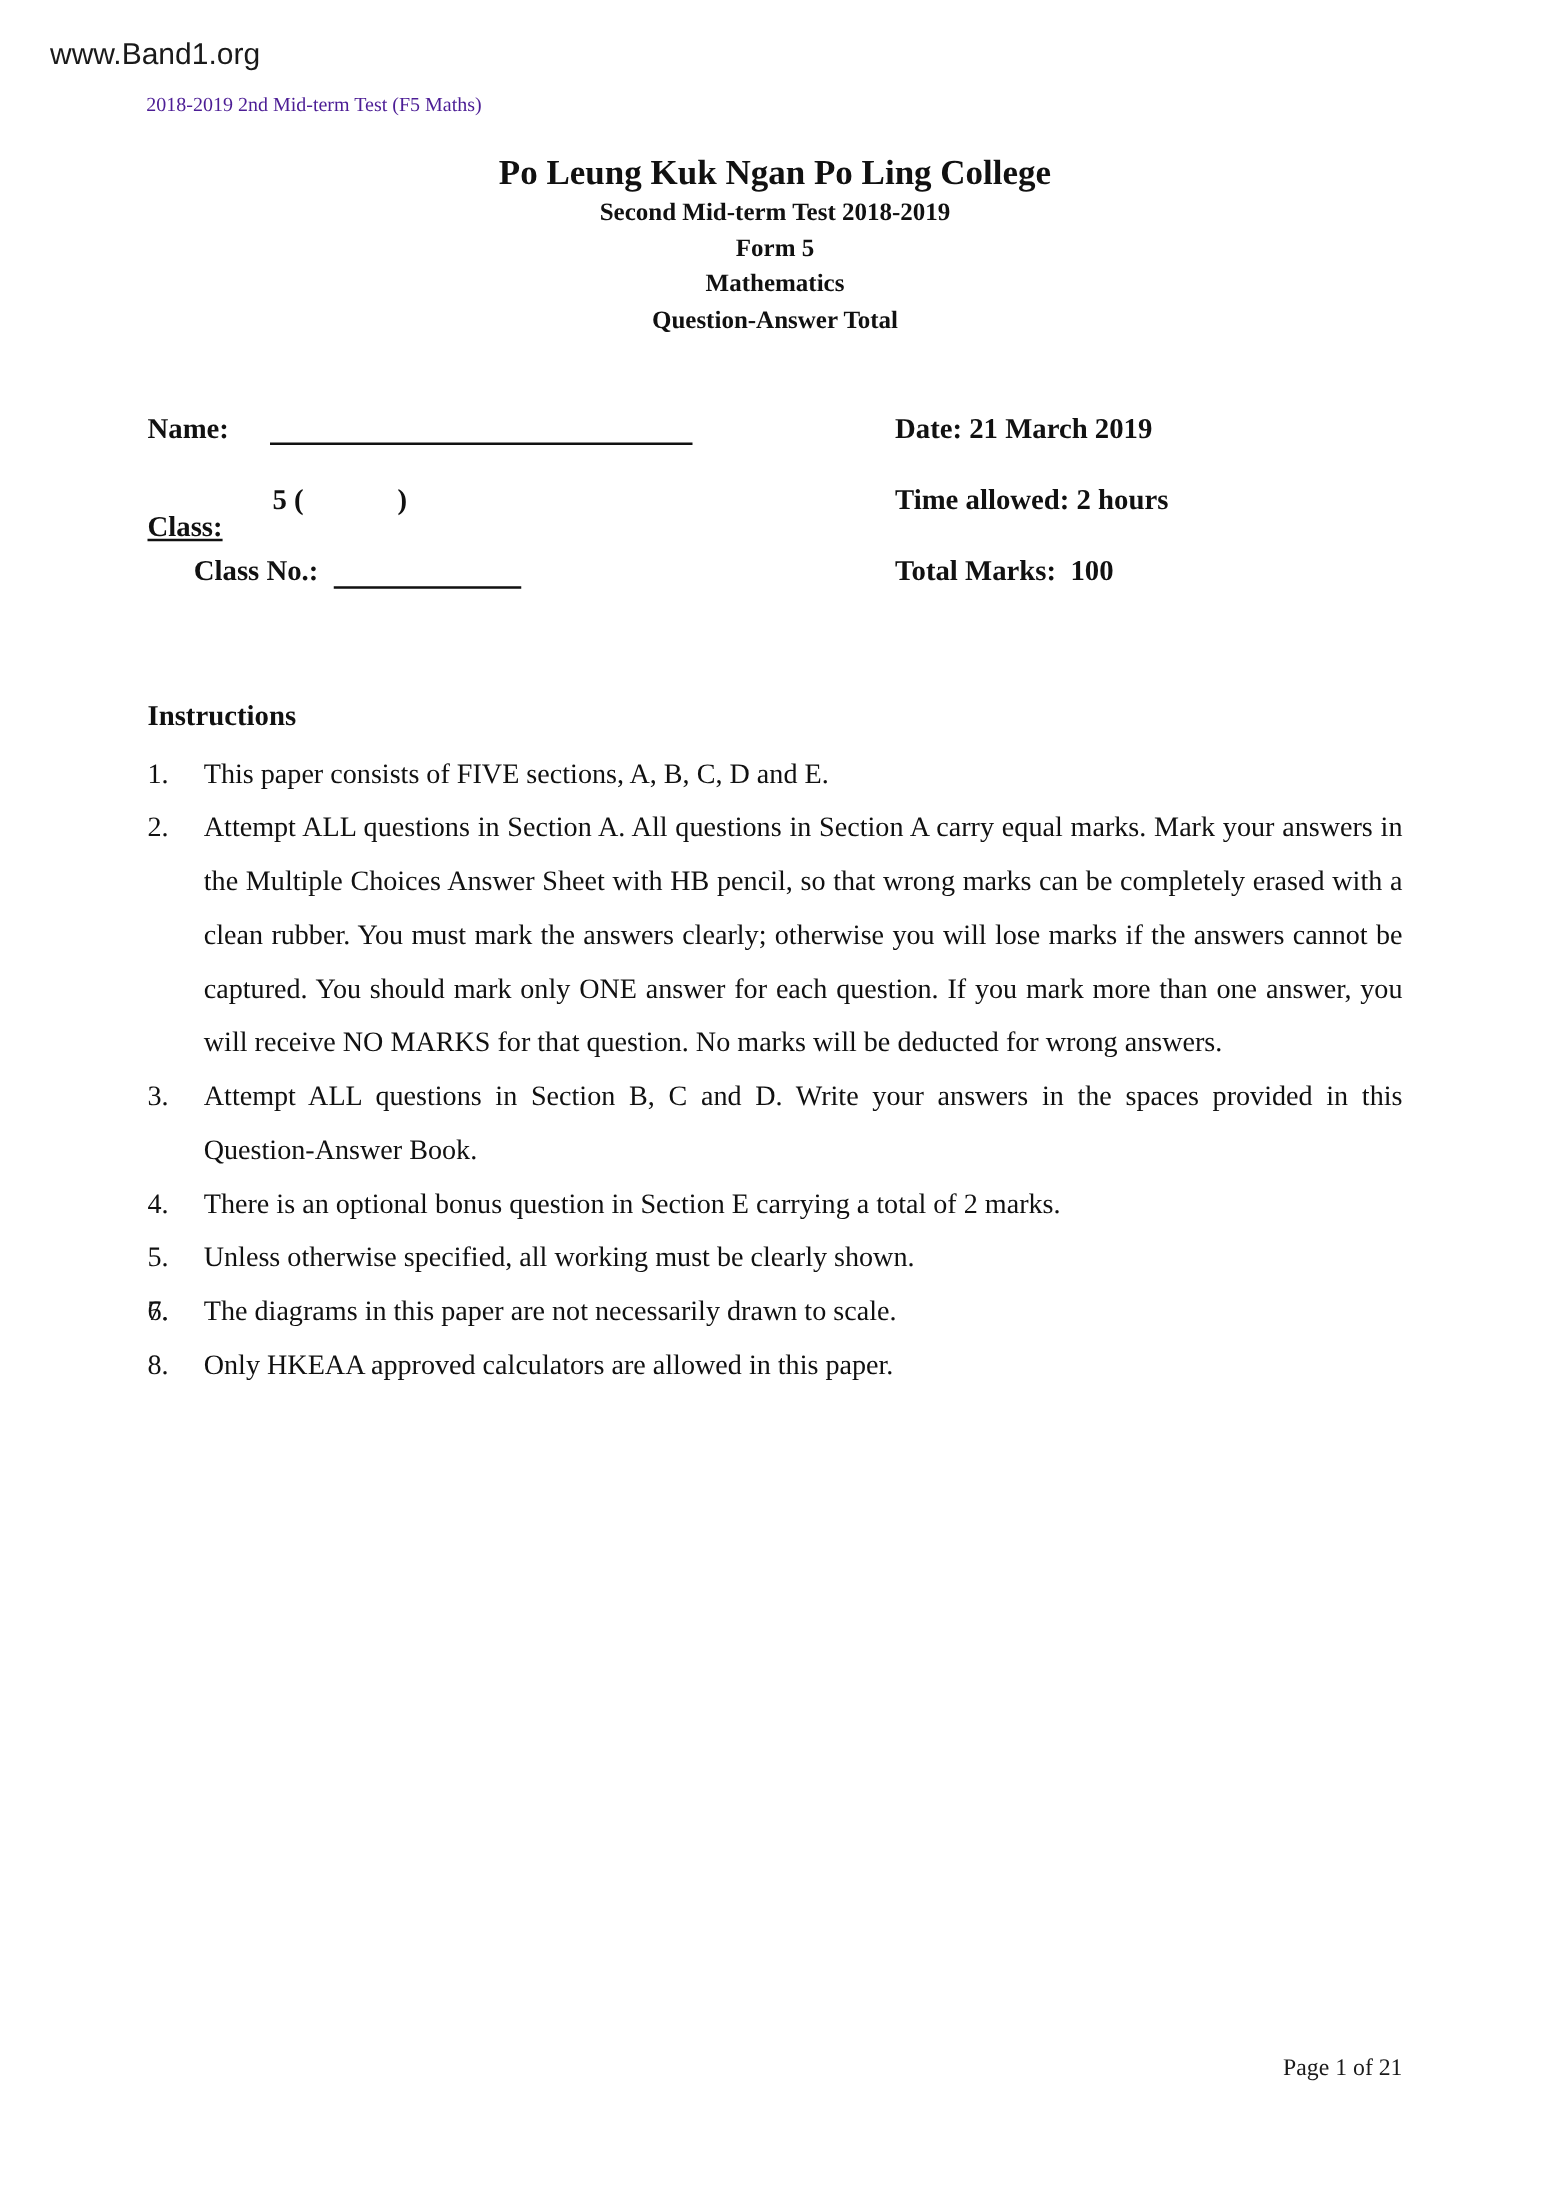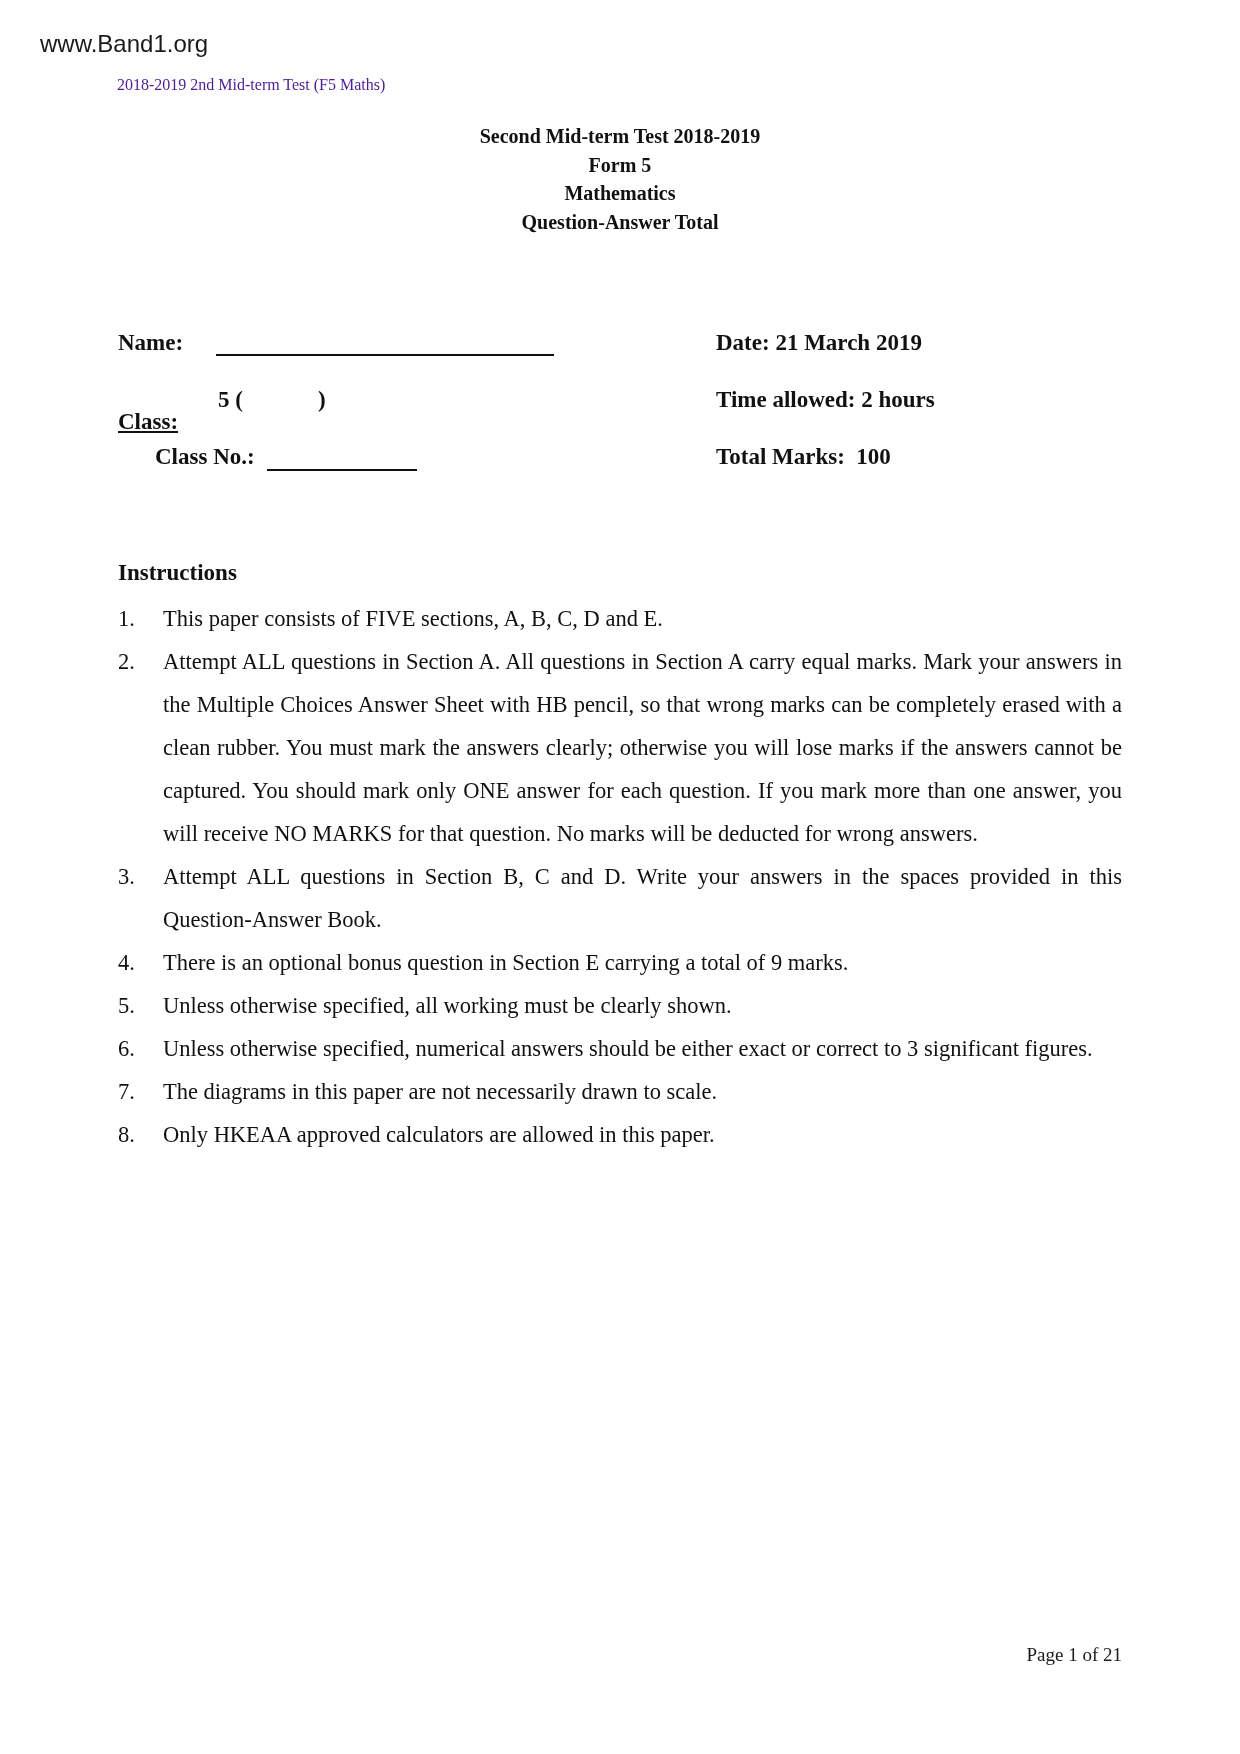--- a/index.html
+++ b/index.html
@@ -94,20 +94,21 @@
       margin-top: 12px;
     }
   </style>
 </head>
 <body>
 
 <div class="watermark">www.Band1.org</div>
 <div class="running-header">2018-2019 2nd Mid-term Test (F5 Maths)</div>
 
 <div class="title-block">
+  <div class="school">Po Leung Kuk Ngan Po Ling College</div>
   <div class="sub">Second Mid-term Test 2018-2019</div>
   <div class="sub">Form 5</div>
   <div class="sub">Mathematics</div>
   <div class="sub">Question-Answer Total</div>
 </div>
 
 <div class="info" style="left:118px; top:330px;">Name:</div>
 <div class="blank-line" style="left:216px; top:354px; width:338px;"></div>
 
 <div class="info" style="left:118px; top:409px;text-decoration:underline;">Class:</div>
@@ -120,20 +121,20 @@
 
 <div class="info" style="left:716px; top:330px;">Date: 21 March 2019</div>
 <div class="info" style="left:716px; top:387px;">Time allowed: 2 hours</div>
 <div class="info" style="left:716px; top:444px; white-space:pre;">Total Marks:  100</div>
 
 <div class="instructions-heading">Instructions</div>
 <ol class="instructions-list">
   <li><span class="num">1.</span><span>This paper consists of FIVE sections, A, B, C, D and E.</span></li>
   <li><span class="num">2.</span><span>Attempt ALL questions in Section A. All questions in Section A carry equal marks. Mark your answers in the Multiple Choices Answer Sheet with HB pencil, so that wrong marks can be completely erased with a clean rubber. You must mark the answers clearly; otherwise you will lose marks if the answers cannot be captured. You should mark only ONE answer for each question. If you mark more than one answer, you will receive NO MARKS for that question. No marks will be deducted for wrong answers.</span></li>
   <li><span class="num">3.</span><span>Attempt ALL questions in Section B, C and D. Write your answers in the spaces provided in this Question-Answer Book.</span></li>
-  <li><span class="num">4.</span><span>There is an optional bonus question in Section E carrying a total of 9 marks.</span></li>
+  <li><span class="num">4.</span><span>There is an optional bonus question in Section E carrying a total of 2 marks.</span></li>
   <li><span class="num">5.</span><span>Unless otherwise specified, all working must be clearly shown.</span></li>
-  <li><span class="num">6.</span><span>Unless otherwise specified, numerical answers should be either exact or correct to 3 significant figures.</span></li>
+  <li><span class="num">6.</span></li>
   <li><span class="num">7.</span><span>The diagrams in this paper are not necessarily drawn to scale.</span></li>
   <li><span class="num">8.</span><span>Only HKEAA approved calculators are allowed in this paper.</span></li>
 </ol>
 
 <div class="page-number">Page 1 of 21</div>
 
 </body></html>

